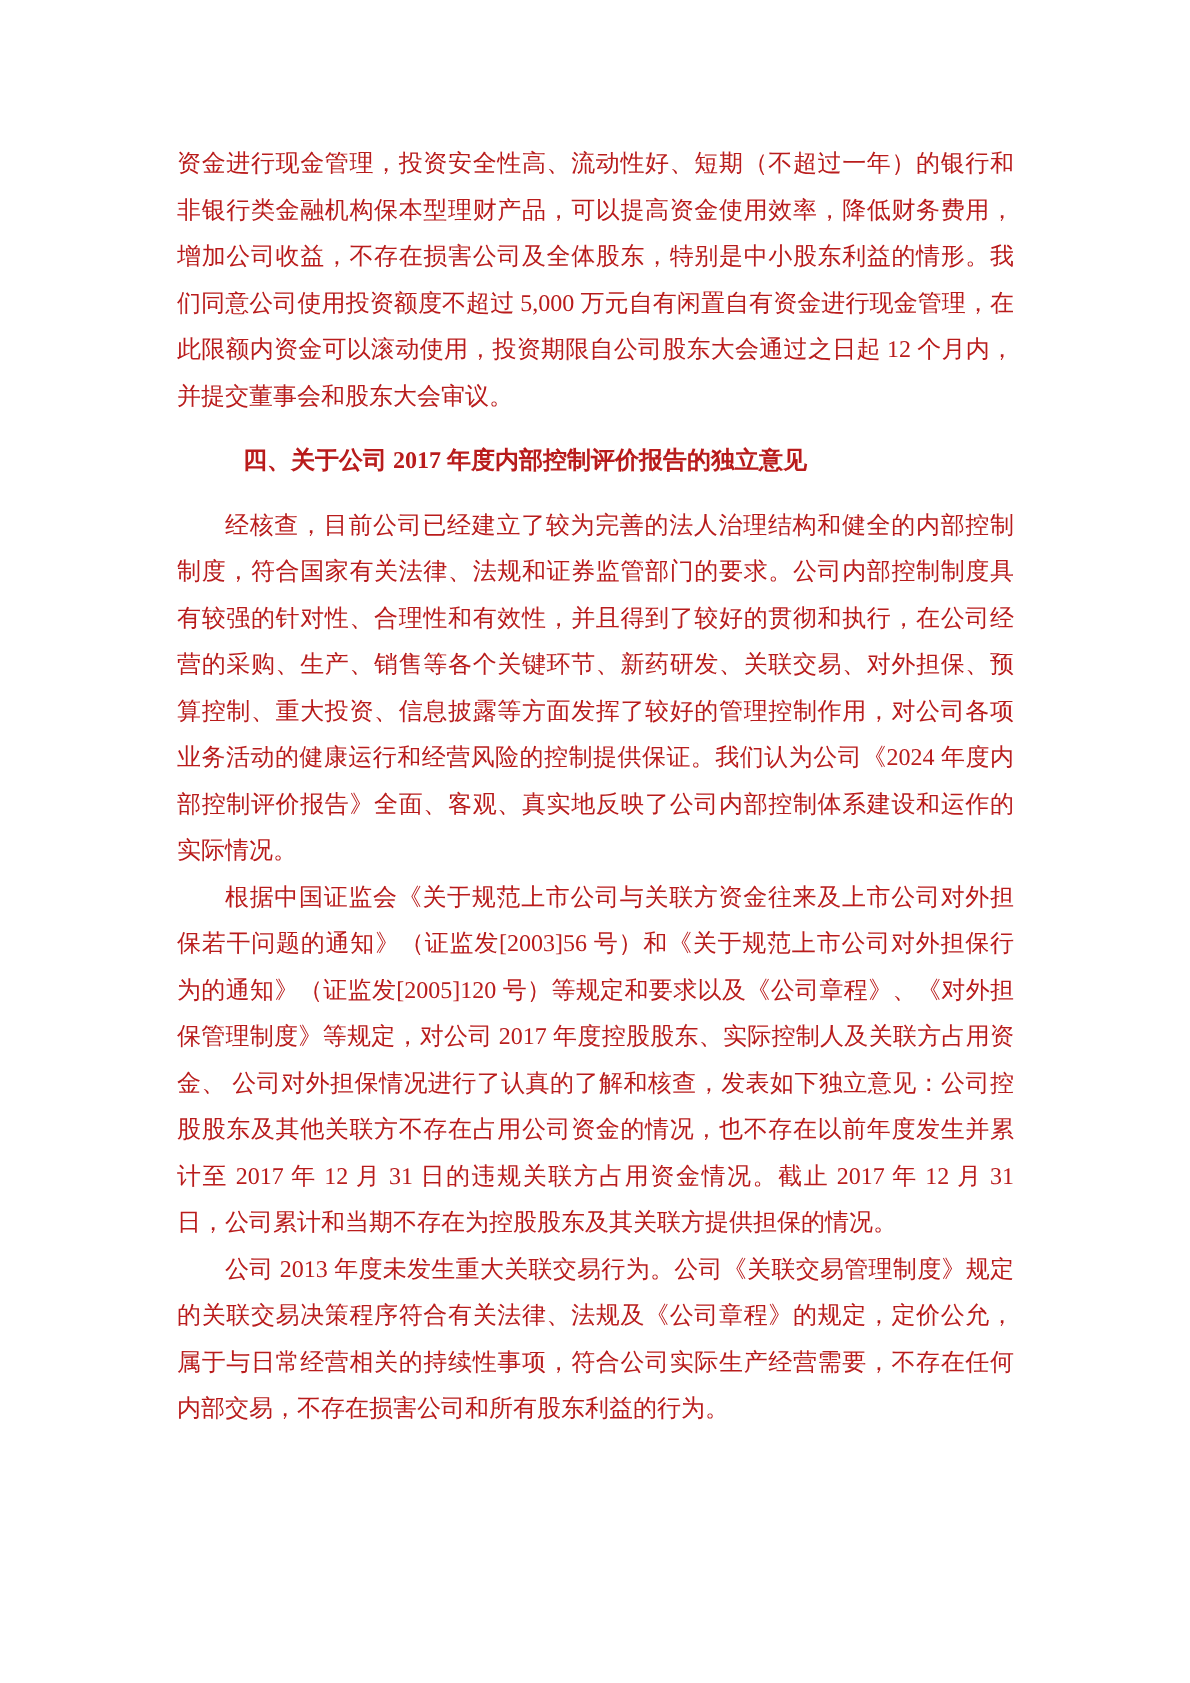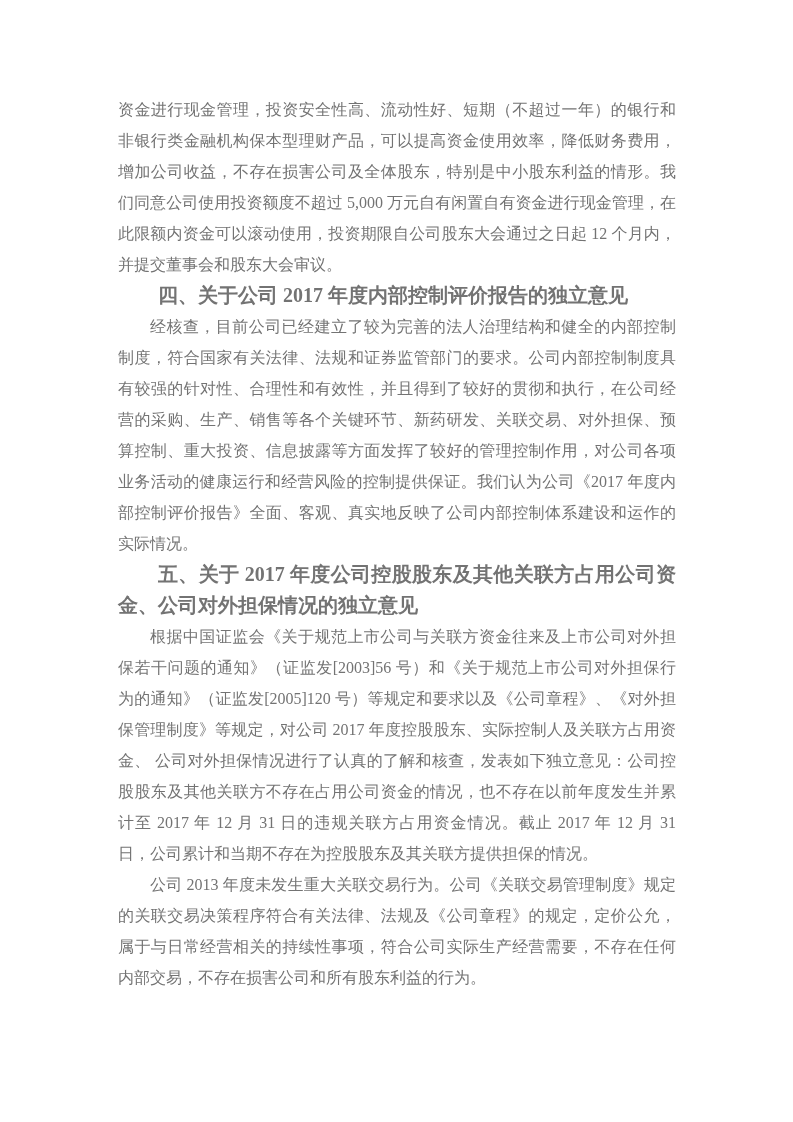--- a/index.html
+++ b/index.html
@@ -6,55 +6,54 @@
     margin: 0;
     padding: 0;
     background: #ffffff;
   }
   .page {
     position: relative;
     width: 793px;
     height: 1122px;
     box-sizing: border-box;
     background: #ffffff;
-    color: #737373;
+    color: #b91c1c;
     padding: 94px 117px 0 118px;
     font-family: "Liberation Serif", "DejaVu Serif", serif;
     font-size: 16px;
     line-height: 31px;
     text-align: justify;
     overflow: hidden;
   }
   .para {
     margin: 0;
     text-indent: 2em;
   }
   .para.no-indent {
     text-indent: 0;
   }
   .heading {
-    margin: 0;
-    font-size: 20px;
+    margin: 12px;
+    font-size: 16px;
     font-weight: bold;
     text-indent: 2em;
     line-height: 31px;
     text-align: justify;
   }
 </style>
 </head>
 <body>
 
 <div class="page">
 
   <p class="para no-indent">资金进行现金管理，投资安全性高、流动性好、短期（不超过一年）的银行和非银行类金融机构保本型理财产品，可以提高资金使用效率，降低财务费用，增加公司收益，不存在损害公司及全体股东，特别是中小股东利益的情形。我们同意公司使用投资额度不超过 5,000 万元自有闲置自有资金进行现金管理，在此限额内资金可以滚动使用，投资期限自公司股东大会通过之日起 12 个月内，并提交董事会和股东大会审议。</p>
 
   <h2 class="heading">四、关于公司 2017 年度内部控制评价报告的独立意见</h2>
 
-  <p class="para">经核查，目前公司已经建立了较为完善的法人治理结构和健全的内部控制制度，符合国家有关法律、法规和证券监管部门的要求。公司内部控制制度具有较强的针对性、合理性和有效性，并且得到了较好的贯彻和执行，在公司经营的采购、生产、销售等各个关键环节、新药研发、关联交易、对外担保、预算控制、重大投资、信息披露等方面发挥了较好的管理控制作用，对公司各项业务活动的健康运行和经营风险的控制提供保证。我们认为公司《2017 年度内部控制评价报告》全面、客观、真实地反映了公司内部控制体系建设和运作的实际情况。</p>
+  <p class="para">经核查，目前公司已经建立了较为完善的法人治理结构和健全的内部控制制度，符合国家有关法律、法规和证券监管部门的要求。公司内部控制制度具有较强的针对性、合理性和有效性，并且得到了较好的贯彻和执行，在公司经营的采购、生产、销售等各个关键环节、新药研发、关联交易、对外担保、预算控制、重大投资、信息披露等方面发挥了较好的管理控制作用，对公司各项业务活动的健康运行和经营风险的控制提供保证。我们认为公司《2024 年度内部控制评价报告》全面、客观、真实地反映了公司内部控制体系建设和运作的实际情况。</p>
 
-  <h2 class="heading">五、关于 2017 年度公司控股股东及其他关联方占用公司资金、公司对外担保情况的独立意见</h2>
 
   <p class="para">根据中国证监会《关于规范上市公司与关联方资金往来及上市公司对外担保若干问题的通知》（证监发[2003]56 号）和《关于规范上市公司对外担保行为的通知》（证监发[2005]120 号）等规定和要求以及《公司章程》、《对外担保管理制度》等规定，对公司 2017 年度控股股东、实际控制人及关联方占用资金、 公司对外担保情况进行了认真的了解和核查，发表如下独立意见：公司控股股东及其他关联方不存在占用公司资金的情况，也不存在以前年度发生并累计至 2017 年 12 月 31 日的违规关联方占用资金情况。截止 2017 年 12 月 31 日，公司累计和当期不存在为控股股东及其关联方提供担保的情况。</p>
 
 
   <p class="para">公司 2013 年度未发生重大关联交易行为。公司《关联交易管理制度》规定的关联交易决策程序符合有关法律、法规及《公司章程》的规定，定价公允，属于与日常经营相关的持续性事项，符合公司实际生产经营需要，不存在任何内部交易，不存在损害公司和所有股东利益的行为。</p>
 
 </div>
 
 </body></html>

